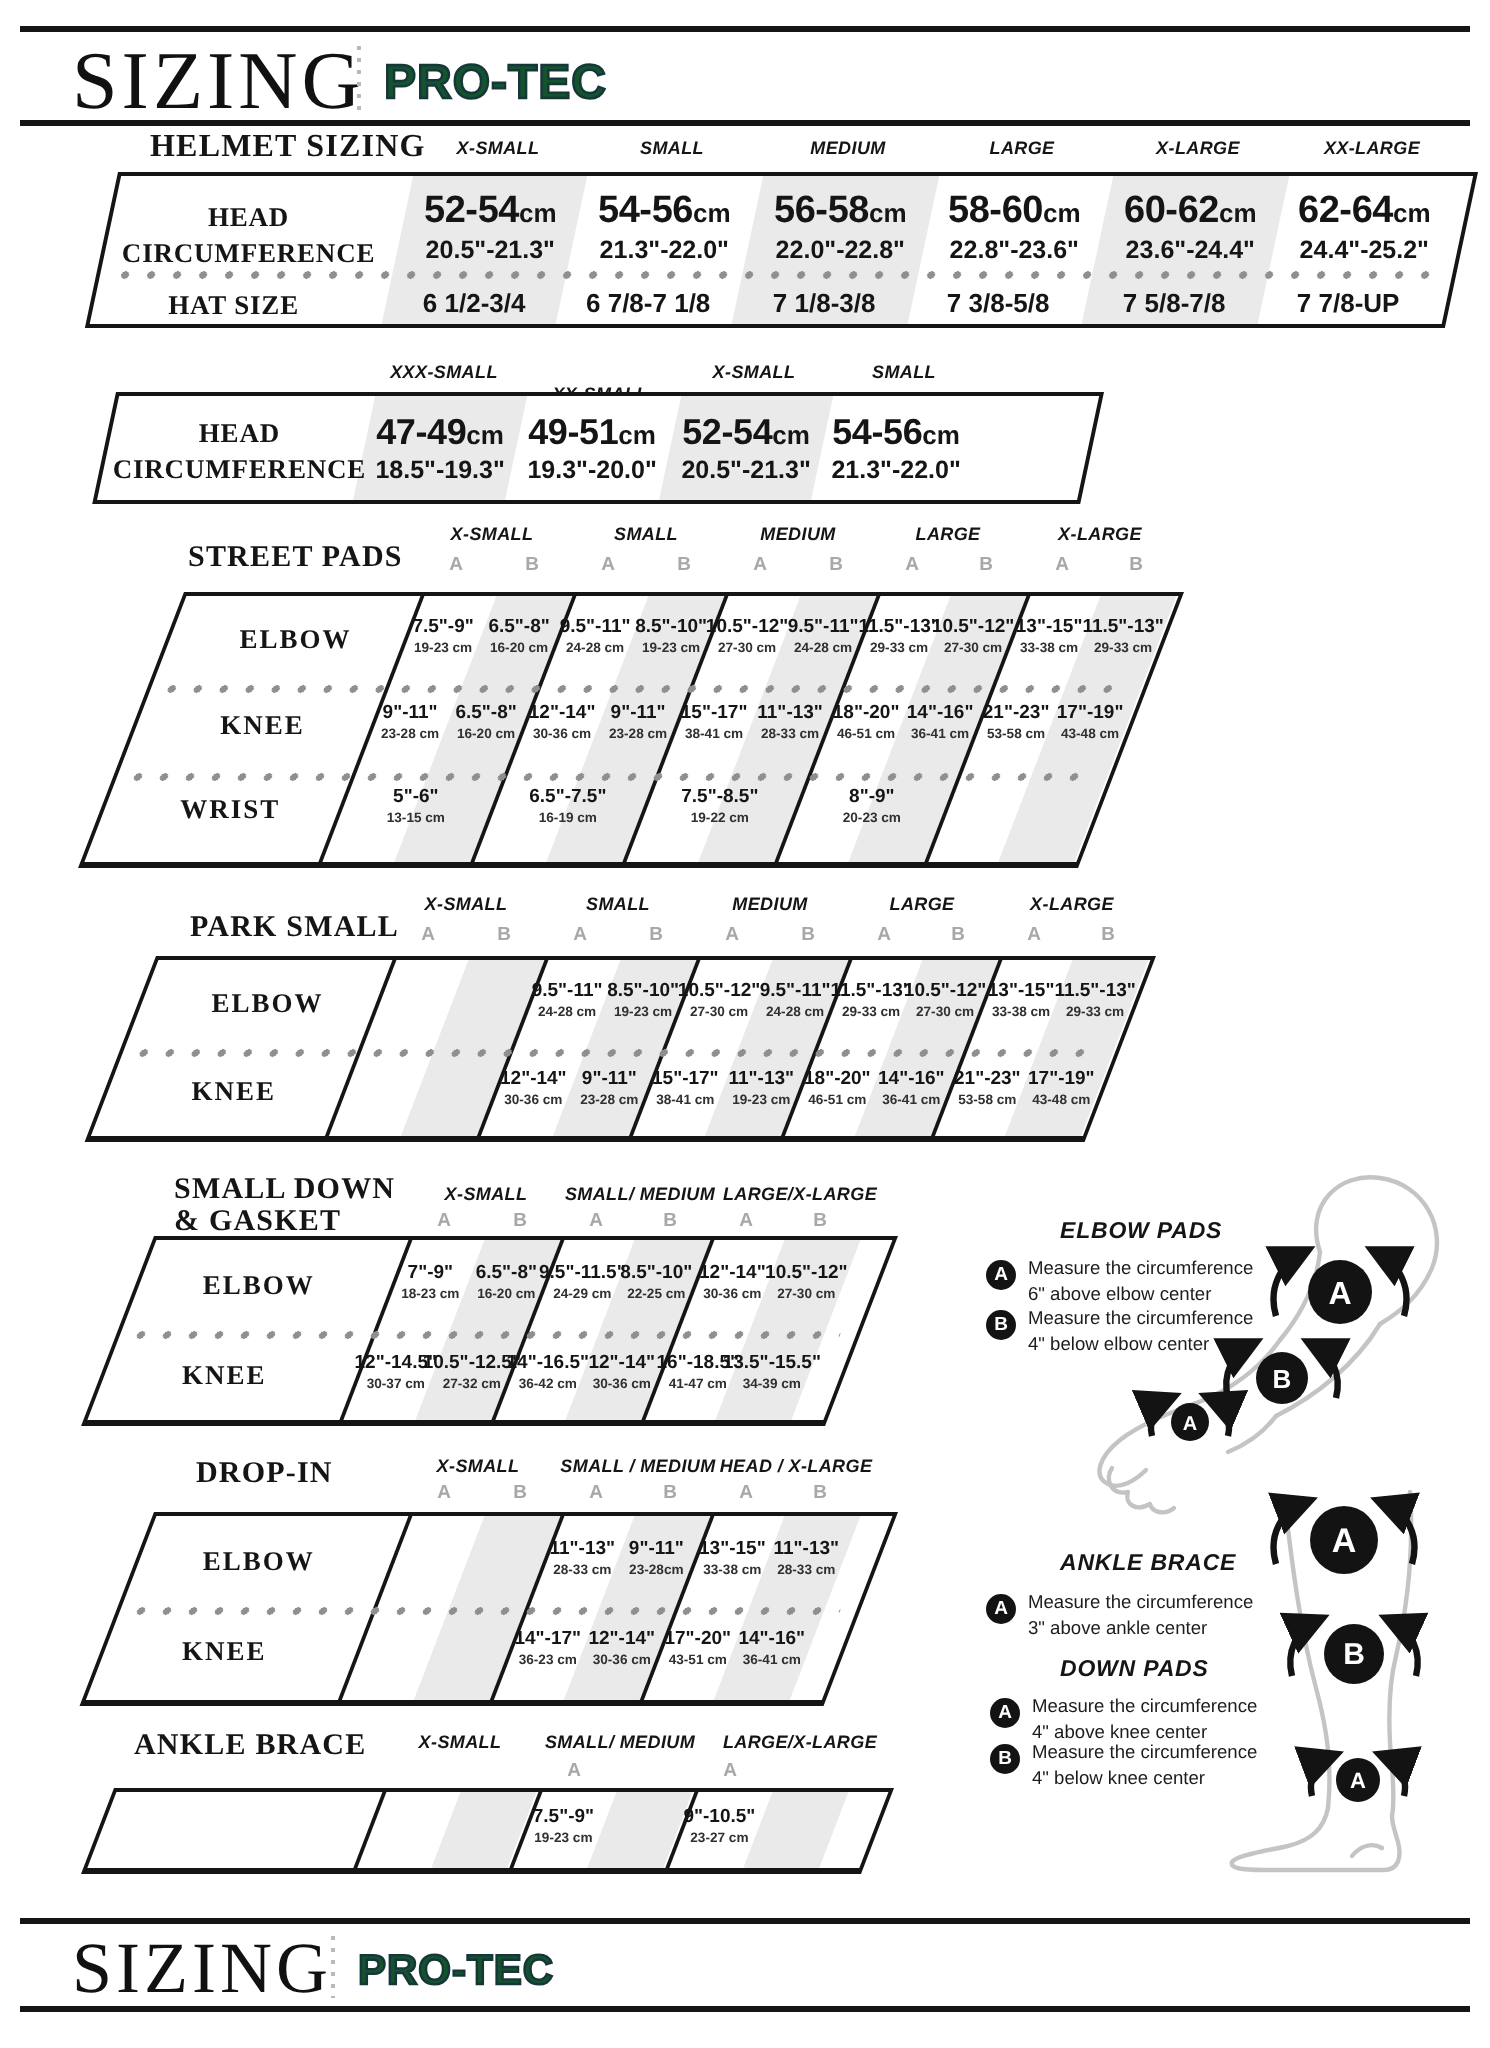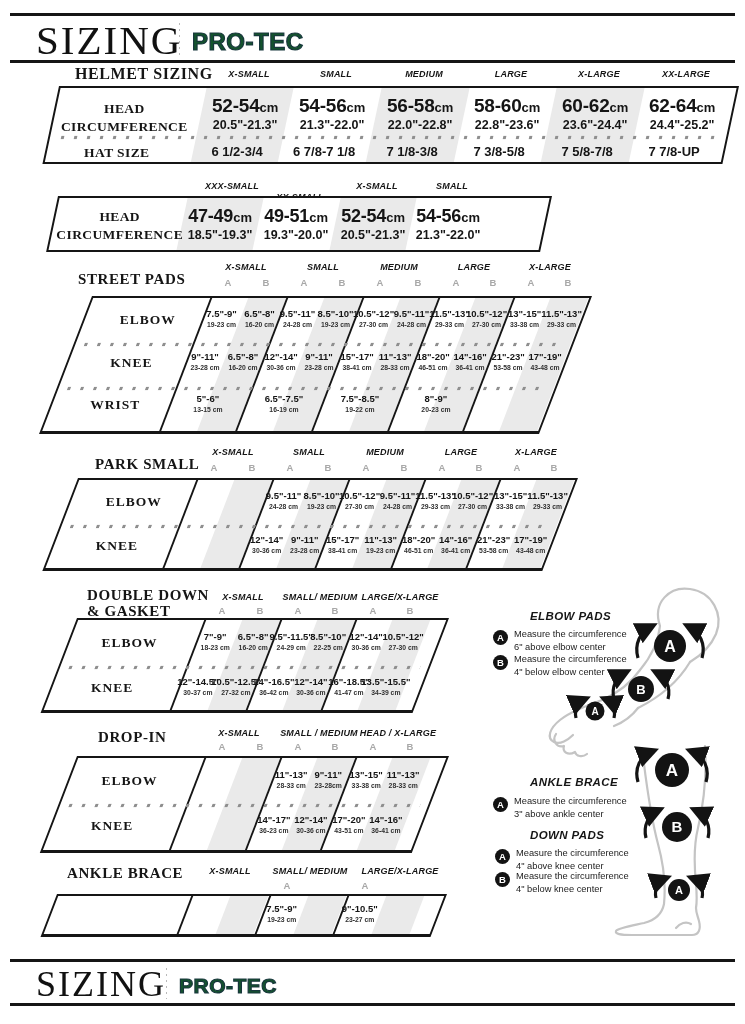--- a/index.html
+++ b/index.html
@@ -102,21 +102,21 @@
       <div class="hin">24.4"-25.2"</div>
     </div>
     <div class="cell u12 hcell hhat" style="left:190px;top:56px">6 1/2-3/4</div>
     <div class="cell u12 hcell hhat" style="left:277px;top:56px">6 7/8-7 1/8</div>
     <div class="cell u12 hcell hhat" style="left:365px;top:56px">7 1/8-3/8</div>
     <div class="cell u12 hcell hhat" style="left:452px;top:56px">7 3/8-5/8</div>
     <div class="cell u12 hcell hhat" style="left:540px;top:56px">7 5/8-7/8</div>
     <div class="cell u12 hcell hhat" style="left:627px;top:56px">7 7/8-UP</div>
   </div>
 
-  <div class="szh" style="left:232px;top:181px">XXX-SMALL</div>
+  <div class="szh" style="left:222px;top:181px">XXX-SMALL</div>
   <div class="szh" style="left:300px;top:192px">XX-SMALL</div>
   <div class="szh" style="left:377px;top:181px">X-SMALL</div>
   <div class="szh" style="left:452px;top:181px">SMALL</div>
 
   <div class="tbl sk12" style="left:58px;top:196px;width:490px;height:52px;border-width:2.5px">
     <div class="band" style="left:128px;width:76px"></div>
     <div class="band" style="left:281px;width:76px"></div>
     <div class="cell u12 hlab" style="left:66px;top:10px">
       <div>HEAD</div>
       <div>CIRCUMFERENCE</div>
@@ -132,21 +132,21 @@
     <div class="cell u12 hcell" style="left:319px;top:8px">
       <div class="hbig" style="font-size:18px"><span>52-54</span><span class="unit">cm</span></div>
       <div class="hin">20.5"-21.3"</div>
     </div>
     <div class="cell u12 hcell" style="left:394px;top:8px">
       <div class="hbig" style="font-size:18px"><span>54-56</span><span class="unit">cm</span></div>
       <div class="hin">21.3"-22.0"</div>
     </div>
   </div>
 
-  <div class="seclab" style="left:78px;top:271px">STREET PADS</div>
+  <div class="seclab" style="left:94px;top:271px">STREET PADS</div>
   <div class="szh" style="left:246px;top:262px">X-SMALL</div>
   <div class="szh" style="left:323px;top:262px">SMALL</div>
   <div class="szh" style="left:399px;top:262px">MEDIUM</div>
   <div class="szh" style="left:474px;top:262px">LARGE</div>
   <div class="szh" style="left:550px;top:262px">X-LARGE</div>
   <div class="abl" style="left:228px;top:277px">A</div>
   <div class="abl" style="left:266px;top:277px">B</div>
   <div class="abl" style="left:304px;top:277px">A</div>
   <div class="abl" style="left:342px;top:277px">B</div>
   <div class="abl" style="left:380px;top:277px">A</div>
@@ -365,21 +365,21 @@
     <div class="cell u21 pc" style="left:439px;top:54px">
         <div class="pc1">21"-23"</div>
         <div class="pc2">53-58 cm</div>
       </div>
     <div class="cell u21 pc" style="left:476px;top:54px">
         <div class="pc1">17"-19"</div>
         <div class="pc2">43-48 cm</div>
       </div>
   </div>
 
-  <div class="seclab" style="left:87px;top:587px">DOUBLE DOWN</div>
+  <div class="seclab" style="left:87px;top:587px">SMALL DOWN</div>
   <div class="seclab" style="left:87px;top:603px">&amp; GASKET</div>
   <div class="szh" style="left:243px;top:592px">X-SMALL</div>
   <div class="szh" style="left:320px;top:592px">SMALL/ MEDIUM</div>
   <div class="szh" style="left:400px;top:592px">LARGE/X-LARGE</div>
   <div class="abl" style="left:222px;top:605px">A</div>
   <div class="abl" style="left:260px;top:605px">B</div>
   <div class="abl" style="left:298px;top:605px">A</div>
   <div class="abl" style="left:335px;top:605px">B</div>
   <div class="abl" style="left:373px;top:605px">A</div>
   <div class="abl" style="left:410px;top:605px">B</div>

